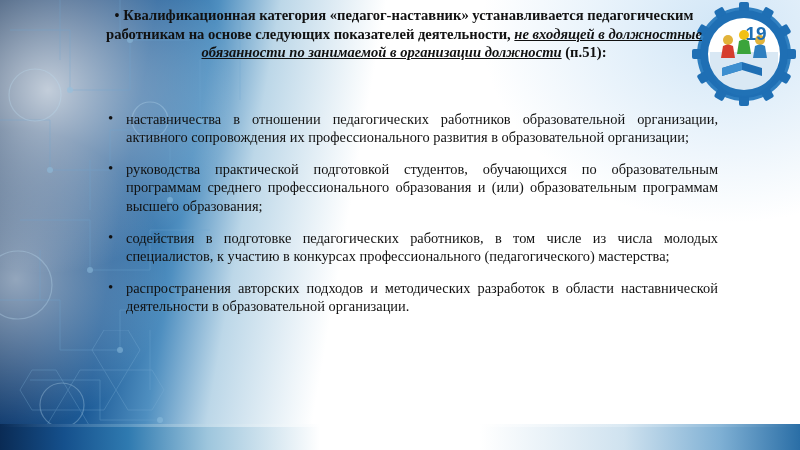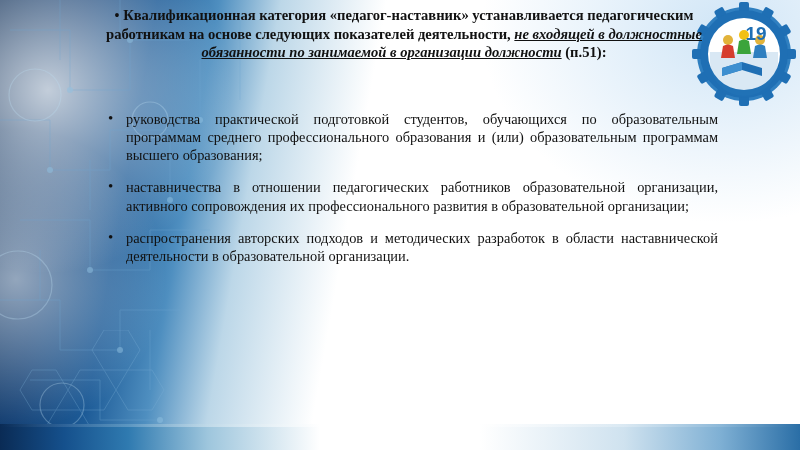--- a/index.html
+++ b/index.html
@@ -234,19 +234,20 @@
   <div class="content">
 
     <div class="title-block">
       <span class="bullet-dot">•</span>
       <span>Квалификационная категория «педагог-наставник» устанавливается</span>
       <span>педагогическим работникам на основе следующих показателей деятельности,</span>
       <span class="uline">не входящей в должностные обязанности по занимаемой в организации должности</span><span class="plain"> (п.51):</span>
     </div>
 
     <div class="bullets">
+      <div class="bullet">наставничества в отношении педагогических работников образовательной организации, активного сопровождения их профессионального развития в образовательной организации;</div>
       <div class="bullet">руководства практической подготовкой студентов, обучающихся по образовательным программам среднего профессионального образования и (или) образовательным программам высшего образования;</div>
-      <div class="bullet">наставничества в отношении педагогических работников образовательной организации, активного сопровождения их профессионального развития в образовательной организации;</div>
+      <div class="bullet">содействия в подготовке педагогических работников, в том числе из числа молодых специалистов, к участию в конкурсах профессионального (педагогического) мастерства;</div>
       <div class="bullet">распространения авторских подходов и методических разработок в области наставнической деятельности в образовательной организации.</div>
     </div>
 
   </div>
 </div>
 
 </body></html>

